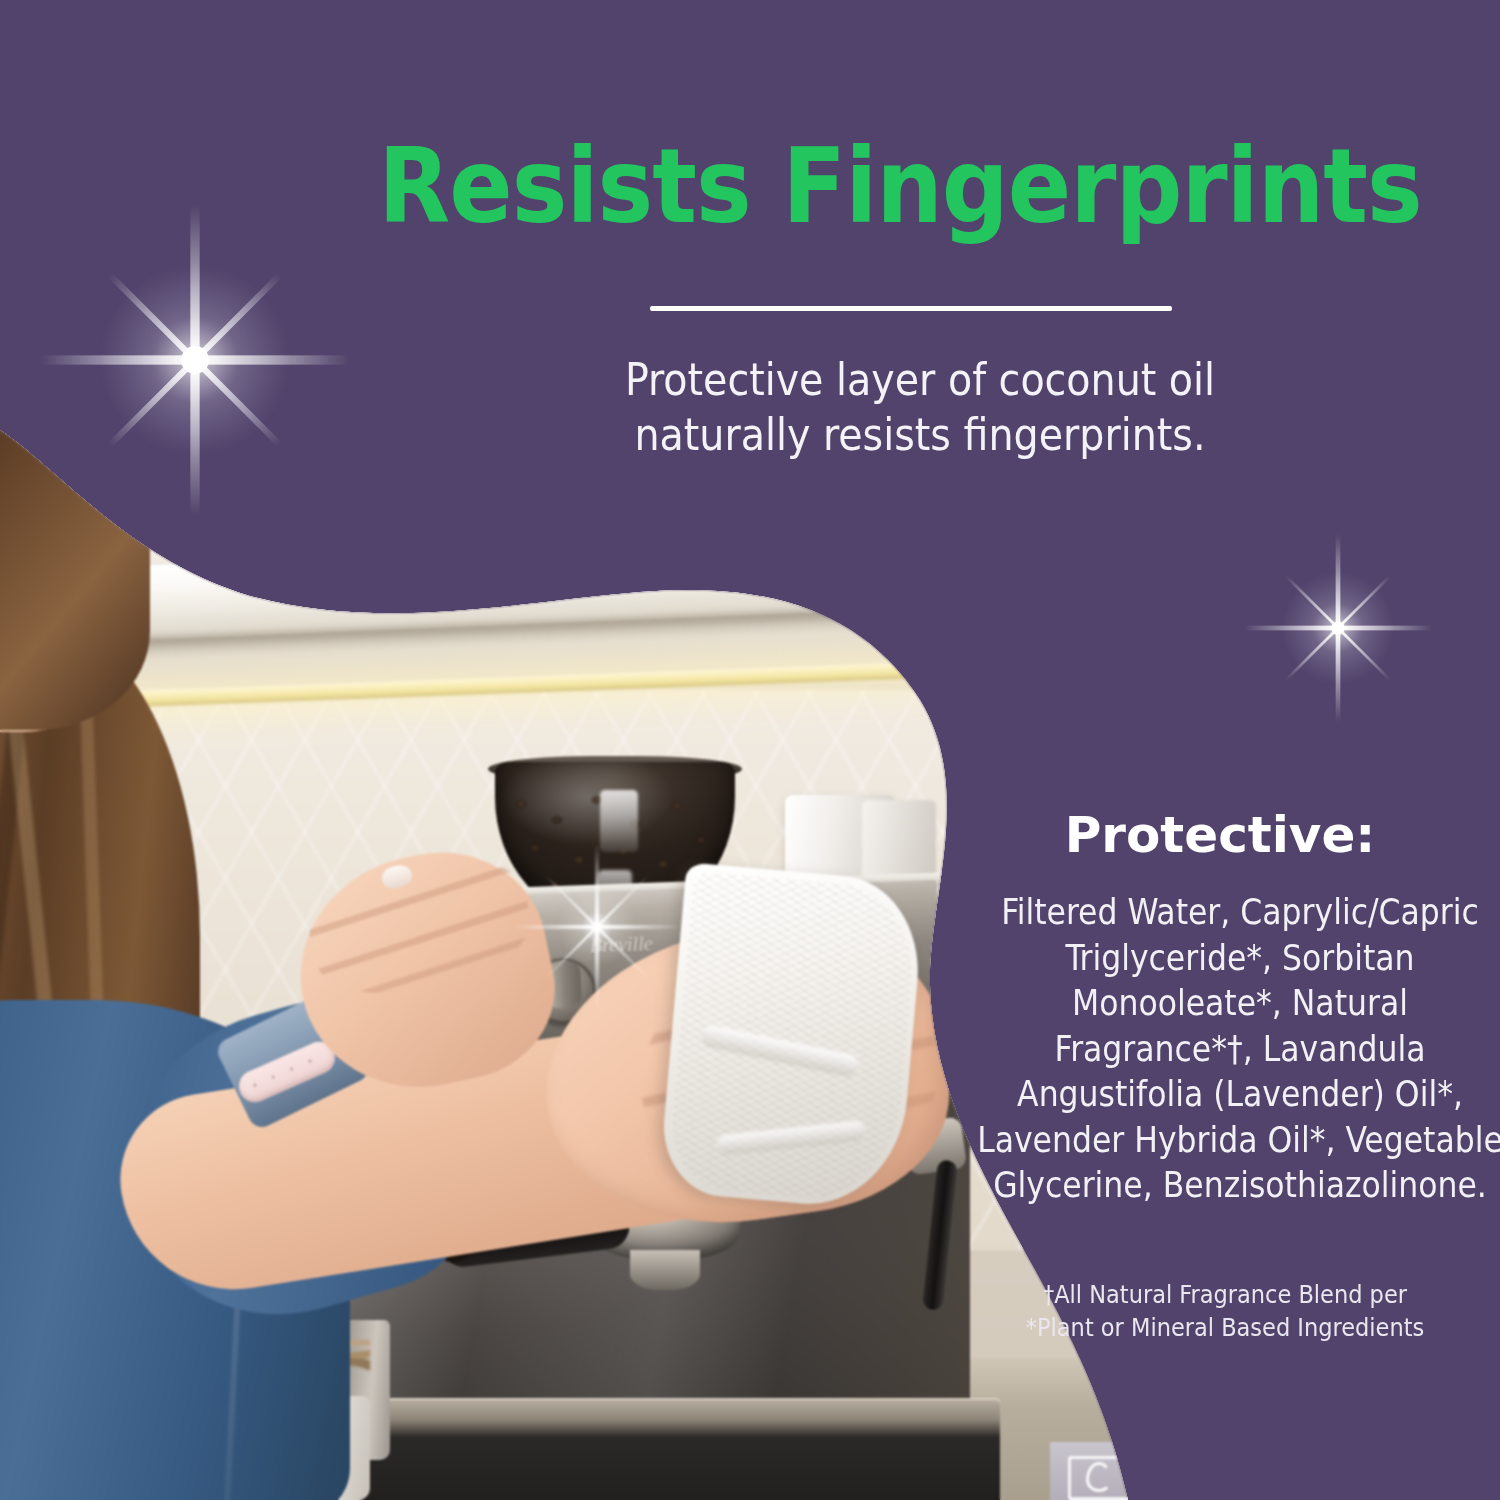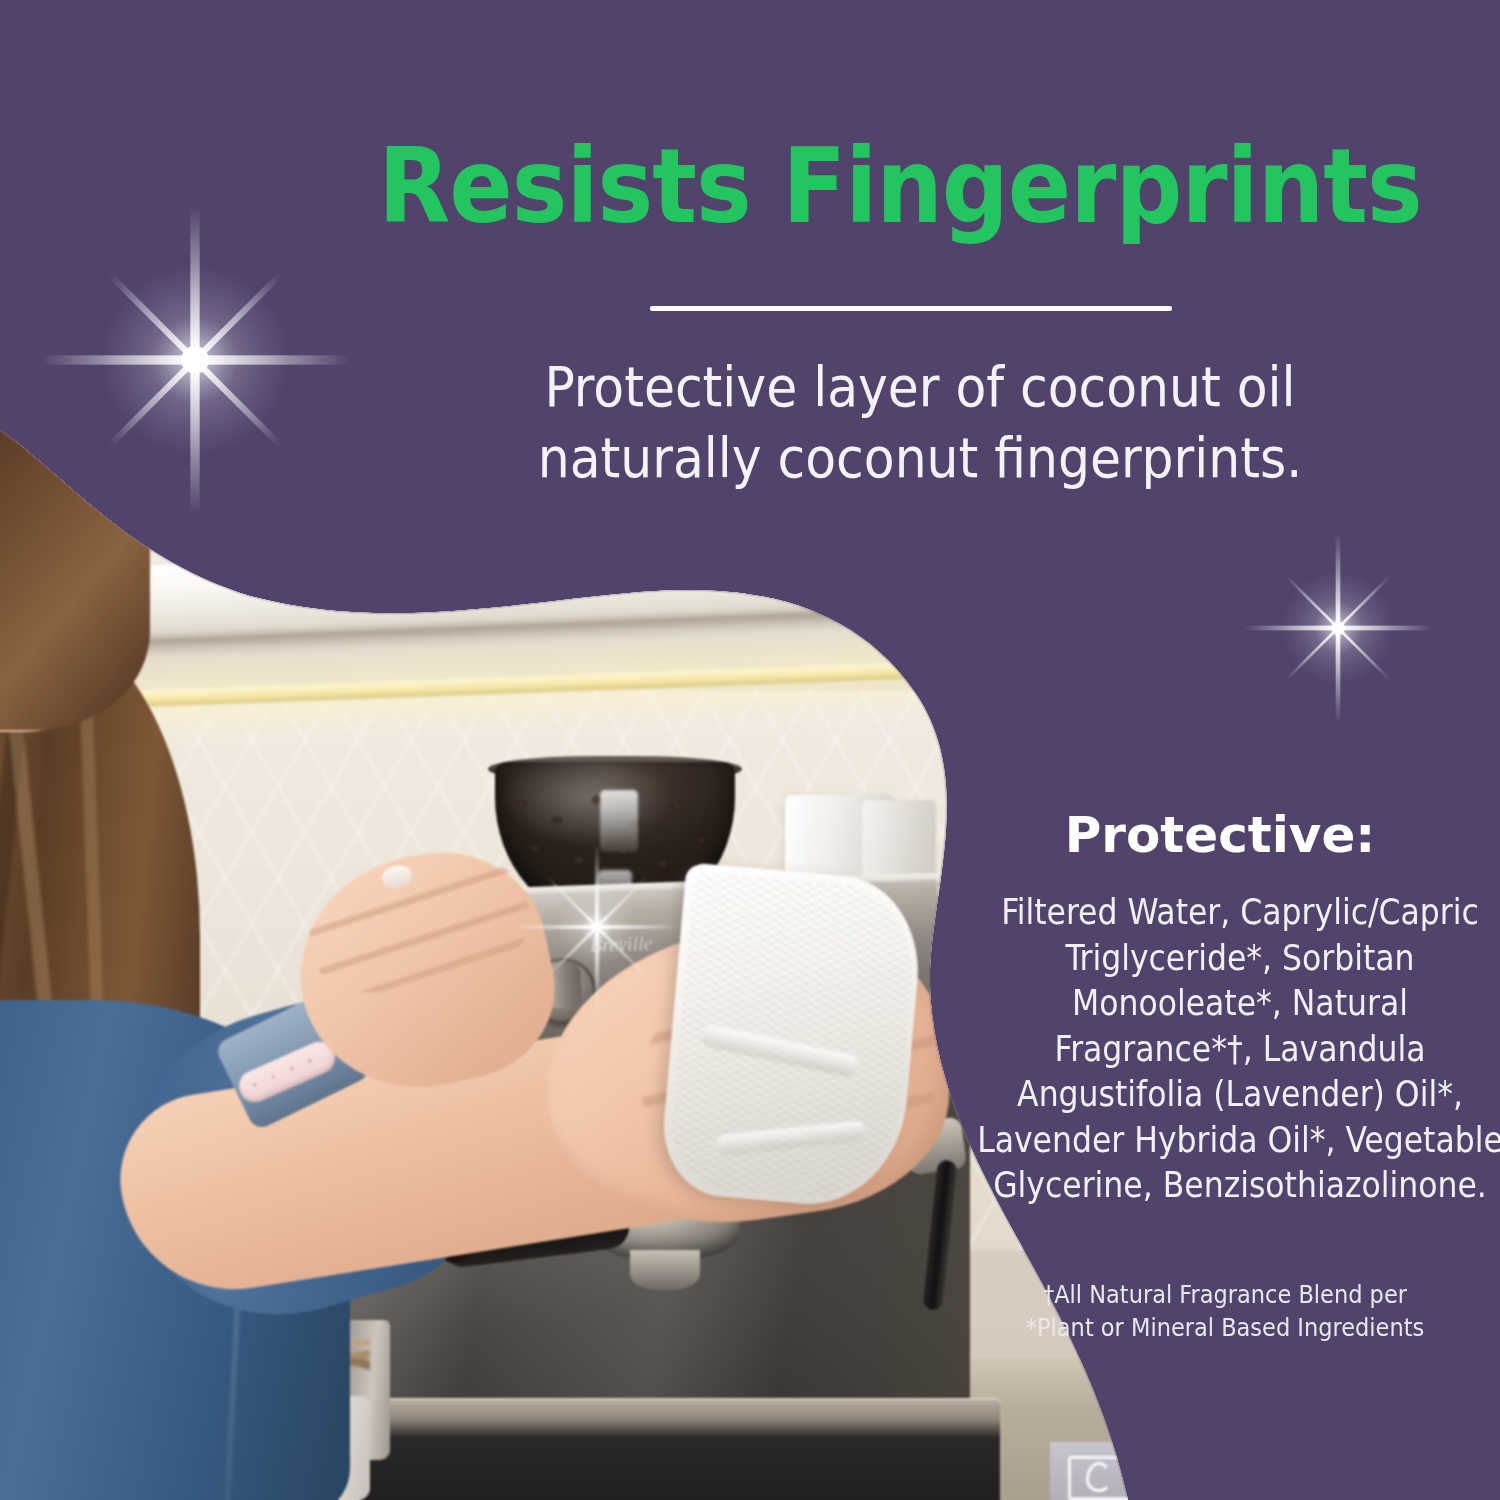--- a/index.html
+++ b/index.html
@@ -537,21 +537,21 @@
   #divider {
     position:absolute;
     left:650px; top:306px; width:522px; height:5px;
     background:#ffffff;
     border-radius:2px;
   }
   #subhead {
     position:absolute;
     left:470px; top:352px; width:900px;
     color:#f4f2f6;
-    font-size:56px;
+    font-size:44px;
     font-weight:300;
     line-height:1.26;
     text-align:center;
     font-family:"DejaVu Sans Condensed","Liberation Sans", sans-serif;
   }
 
   #ing-title {
     position:absolute;
     left:960px; top:806px; width:520px;
     color:#ffffff;
@@ -748,21 +748,21 @@
     </g>
     <circle cx="100" cy="100" r="7" fill="#ffffff"></circle>
   </svg>
 
   <div id="headline">Resists Fingerprints</div>
 
   <div id="divider"></div>
 
   <div id="subhead">
     <span>Protective layer of coconut oil</span><br>
-    <span>naturally coconut fingerprints.</span>
+    <span>naturally resists fingerprints.</span>
   </div>
 
   <div id="ing-title">Protective:</div>
 
   <div id="ing-body">Filtered Water, Caprylic/Capric Triglyceride*, Sorbitan Monooleate*, Natural Fragrance*†, Lavandula Angustifolia (Lavender) Oil*, Lavender Hybrida Oil*, Vegetable Glycerine, Benzisothiazolinone.</div>
 
   <div id="footnotes">
     <span class="fn-line">†All Natural Fragrance Blend per</span>
     <span class="fn-line">*Plant or Mineral Based Ingredients</span>
   </div>

